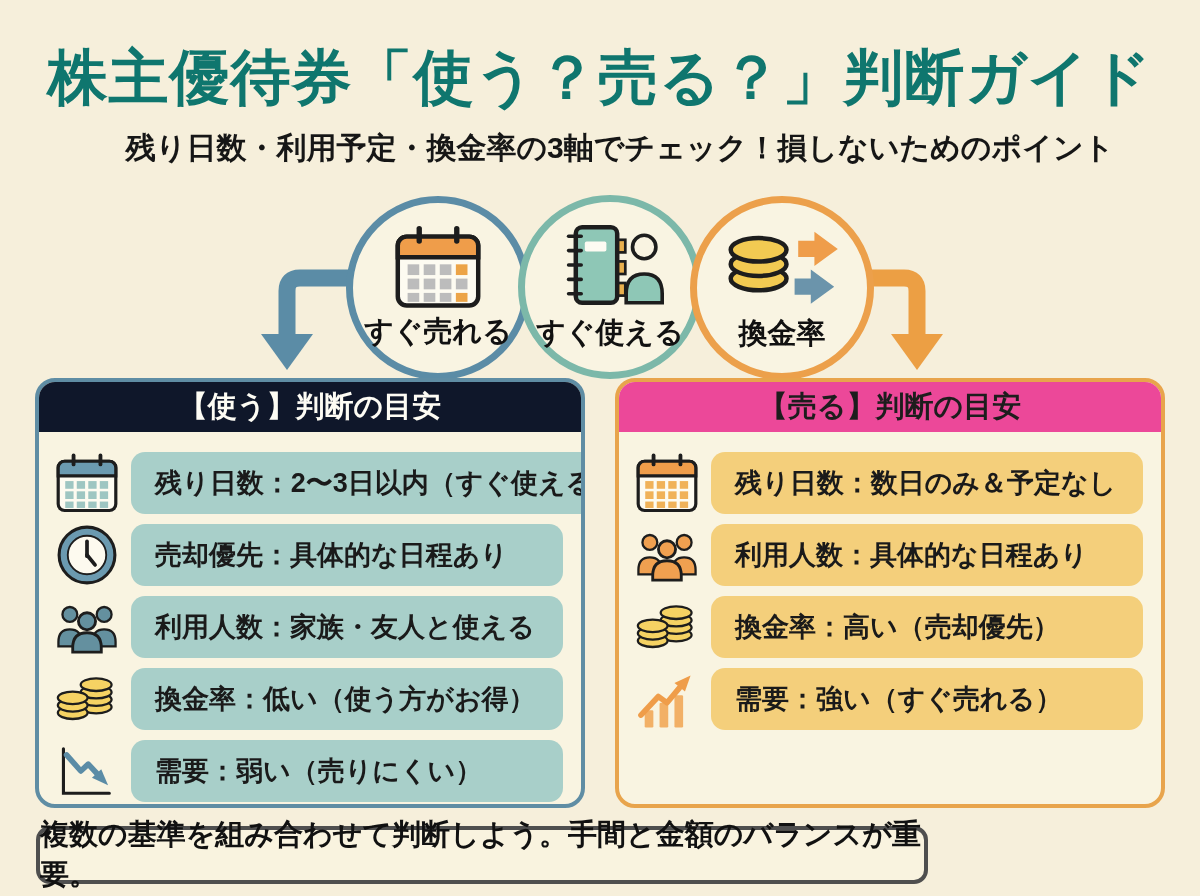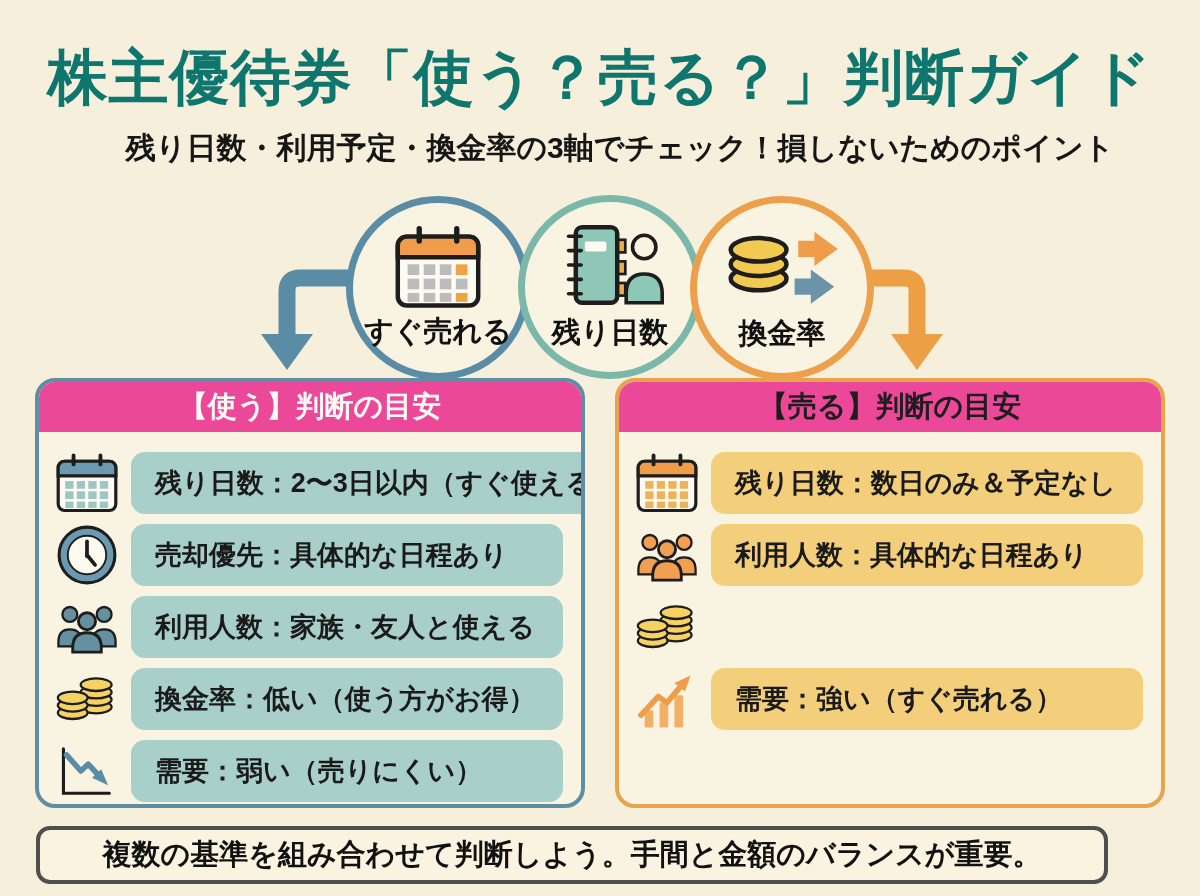--- a/index.html
+++ b/index.html
@@ -37,39 +37,39 @@
   .panel {
     position:absolute; top:378px; width:550px; height:430px;
     border-radius:20px; background:#f9f4e1; z-index:2; overflow:hidden;
   }
   .panel.use  { left:35px;  border:4px solid #5f8da4; }
   .panel.sell { left:615px; border:4px solid #e8a44c; }
   .phead {
     height:50px; display:flex; align-items:center; justify-content:center;
     font-size:29px; font-weight:900;
   }
-  .use  .phead { background:#ec4899; color:#fdfcf4; }
+  .use  .phead { background:#0f172a; color:#fdfcf4; }
   .sell .phead { background:#ec4899; color:#1d1d1d; }
   .pbody { padding:20px 18px 0 16px; display:flex; flex-direction:column; gap:10px; }
   .prow { display:flex; align-items:center; }
   .ricon { width:64px; height:62px; flex:0 0 64px; display:block; }
   .use  .ricon { --cal-head:#6b9ab0; --cal-sq:#9ec6c2; --cal-sqa:#9ec6c2; --ring:#6b9ab0;
                  --person:#64909f; --trend:#5b8ca6; --coin:#f5d263; }
   .sell .ricon { --cal-head:#ef9d4a; --cal-sq:#f0b259; --cal-sqa:#f0b259; --ring:#ef9d4a;
                  --person:#f0a050; --trend:#ef9d4a; --coin:#f5d263; --bar:#f2b066; }
   .pill {
     flex:1; height:62px; margin-left:12px; border-radius:14px;
     display:flex; align-items:center; padding-left:24px;
     font-size:27px; font-weight:900; color:#1a1a1a; white-space:nowrap;
   }
   .use  .pill { background:#a8cfc9; }
   .sell .pill { background:#f4cf7b; }
   
   .note {
-    position:absolute; left:36px; top:826px; width:1072px; height:58px;
+    position:absolute; left:36px; top:826px; width:892px; height:58px;
     border:4px solid #4f4f4f; border-radius:14px; background:#f9f3df;
     display:flex; align-items:center; justify-content:center;
     font-size:29px; font-weight:900; color:#111;
   }
   .defs { position:absolute; width:0; height:0; overflow:hidden; }
 </style>
 </head>
 <body>
 
 <svg class="defs" aria-hidden="true">
@@ -191,21 +191,21 @@
   <div class="circle c1">
     <svg class="cicon">
         <use href="#sym-calendar"></use>
       </svg>
     <div class="clabel">すぐ売れる</div>
   </div>
   <div class="circle c2">
     <svg class="cicon">
         <use href="#sym-notebook-person"></use>
       </svg>
-    <div class="clabel">残り日数</div>
+    <div class="clabel">すぐ使える</div>
   </div>
   <div class="circle c3">
     <svg class="cicon">
         <use href="#sym-coins-exchange"></use>
       </svg>
     <div class="clabel">換金率</div>
   </div>
 
   <section class="panel use">
     <div class="phead">【使う】判断の目安</div>
@@ -255,20 +255,21 @@
       <div class="prow">
         <svg class="ricon">
             <use href="#sym-people"></use>
           </svg>
         <div class="pill">利用人数：具体的な日程あり</div>
       </div>
       <div class="prow">
         <svg class="ricon">
             <use href="#sym-coins"></use>
           </svg>
+        <div class="pill">換金率：高い（売却優先）</div>
       </div>
       <div class="prow">
         <svg class="ricon">
             <use href="#sym-trend-up"></use>
           </svg>
         <div class="pill">需要：強い（すぐ売れる）</div>
       </div>
     </div>
   </section>
 

